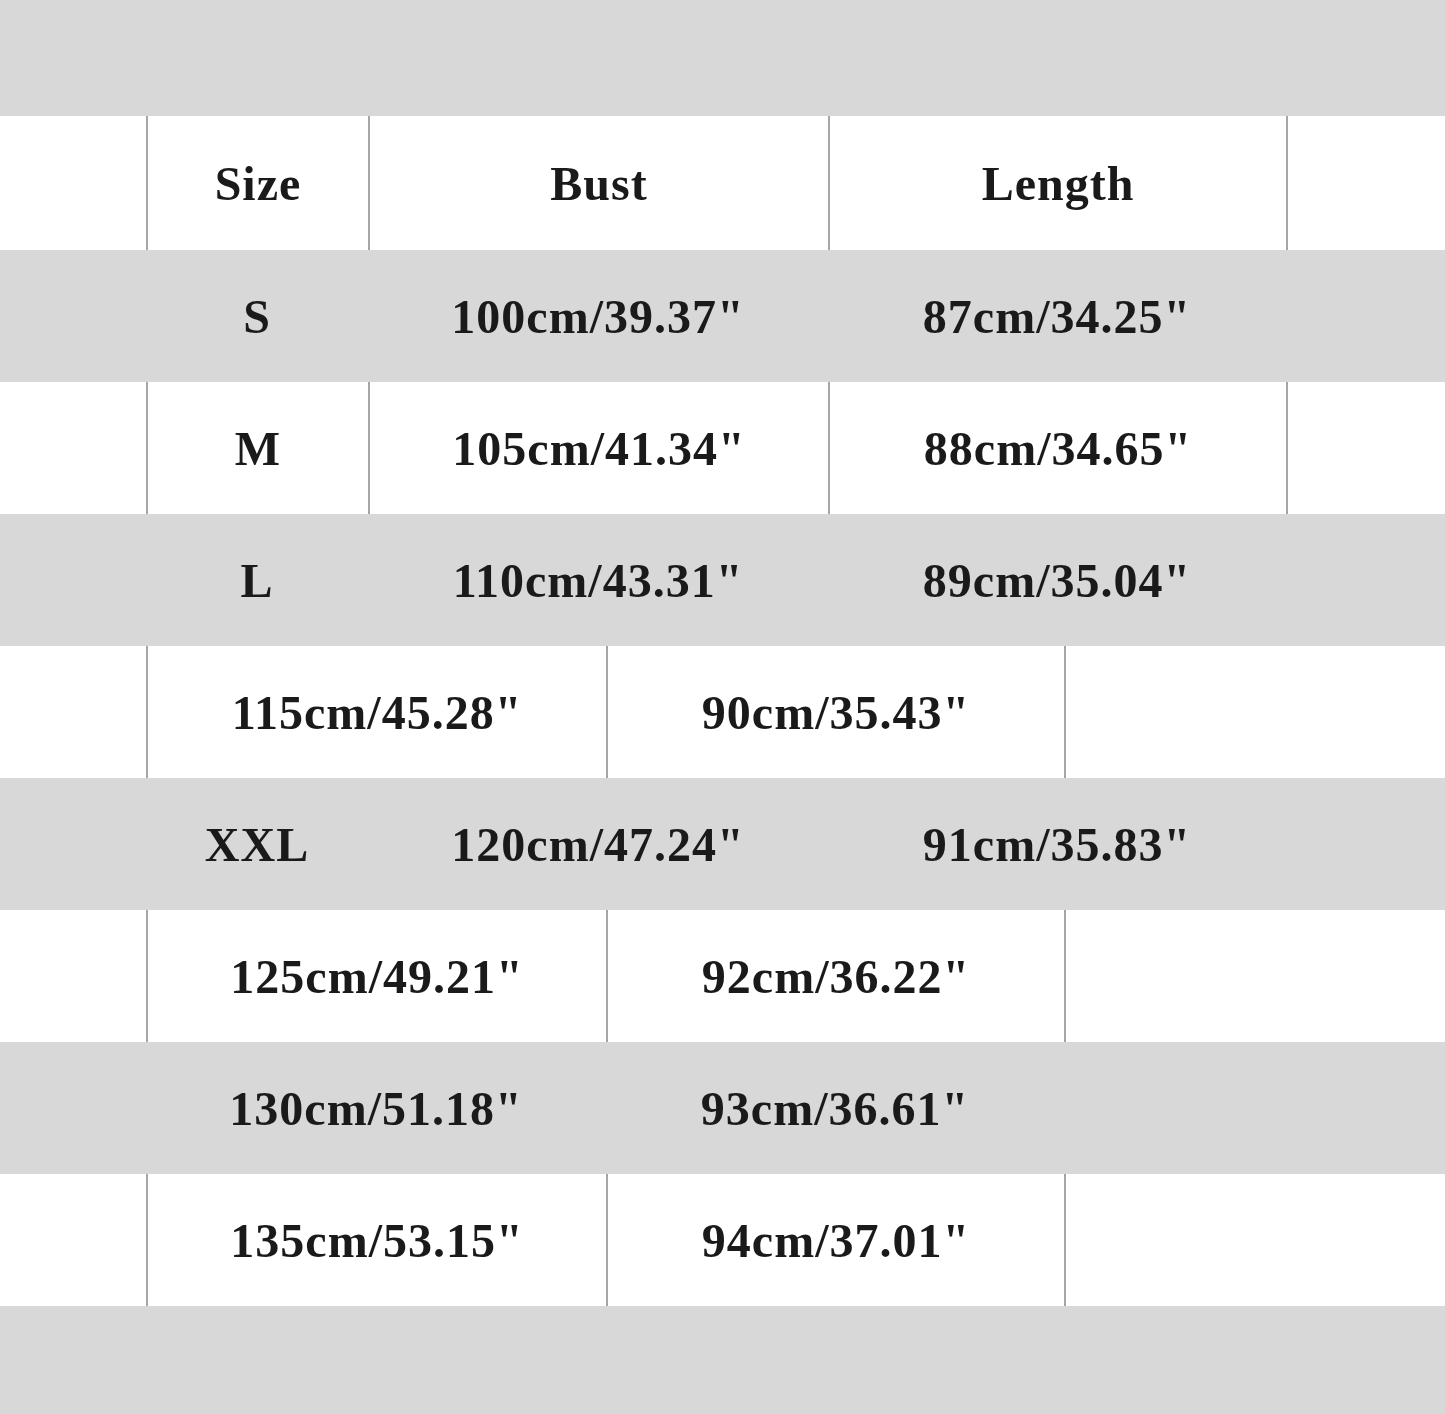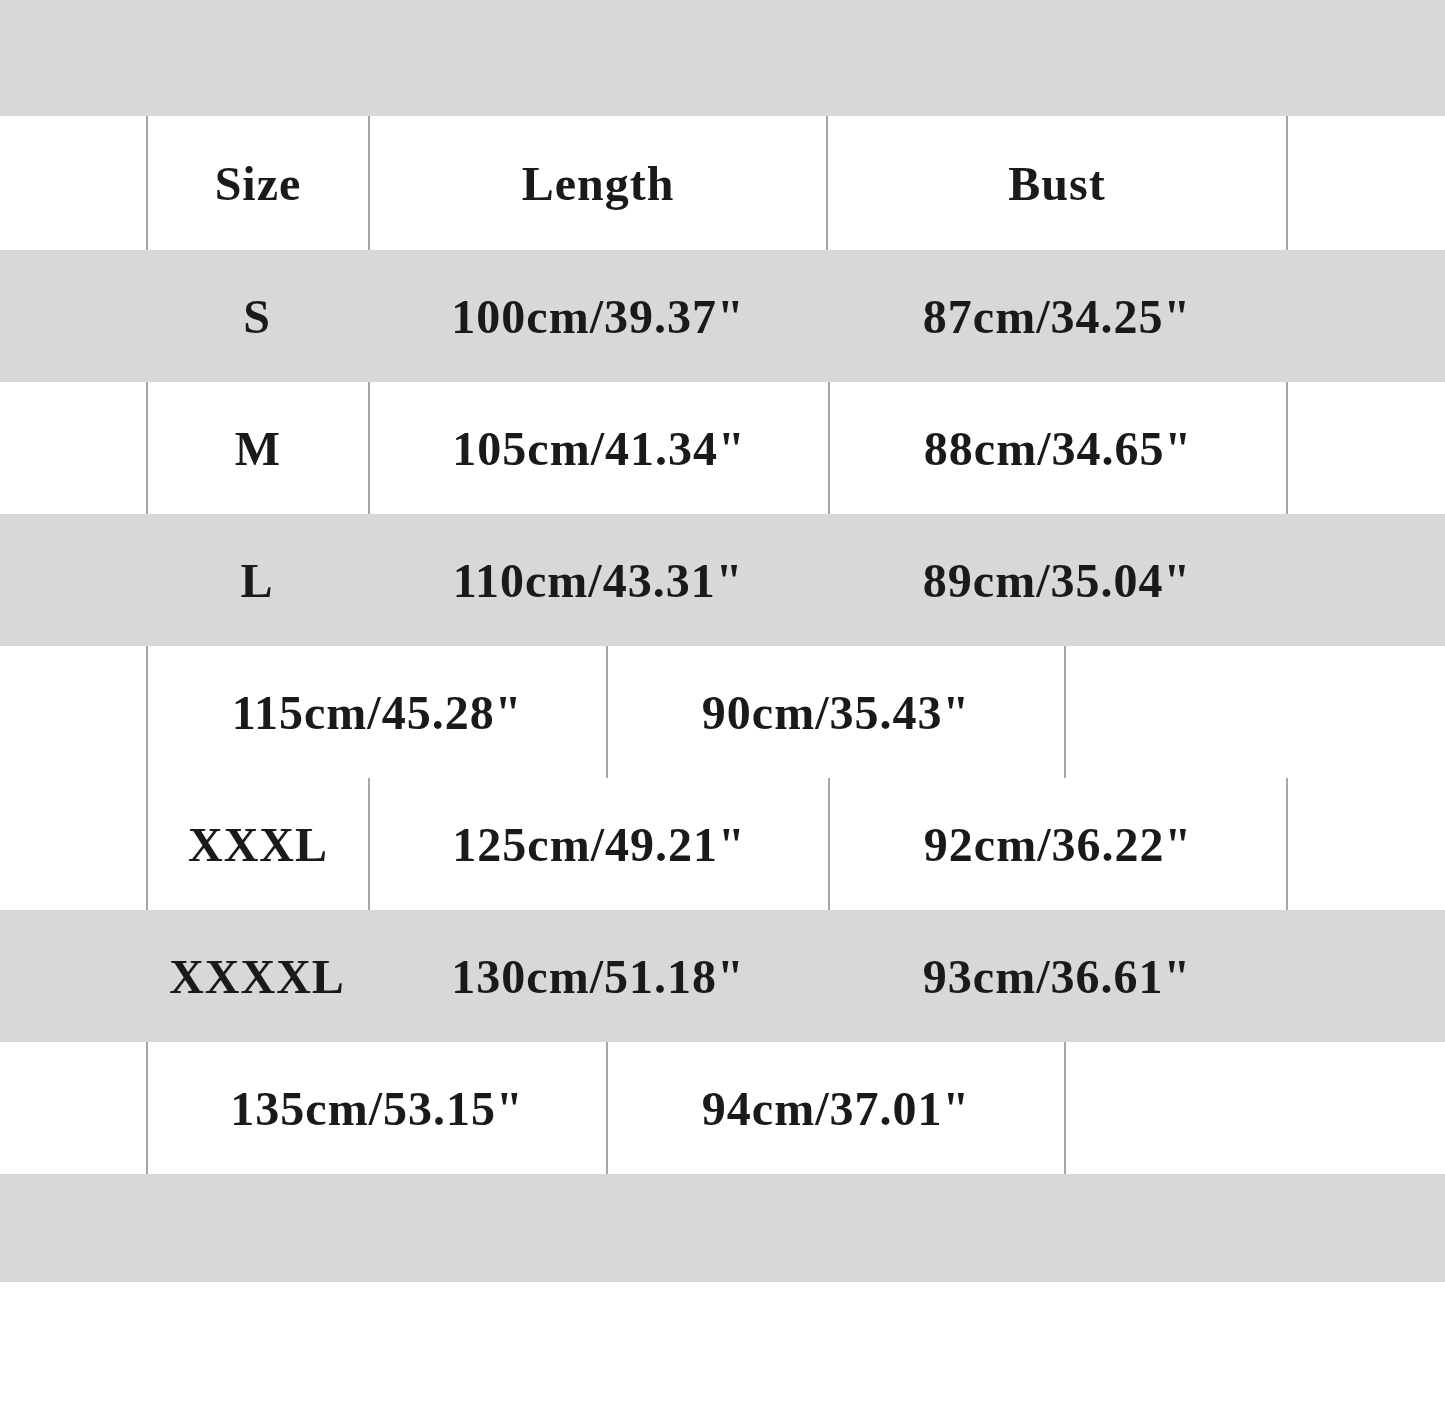--- a/index.html
+++ b/index.html
@@ -60,22 +60,22 @@
 </head>
 <body>
 
 <div class="page">
 
   <div class="band top"></div>
 
   <div class="row header white">
     <div class="cell col-spacer-left"></div>
     <div class="cell col-size">Size</div>
+    <div class="cell col-bust">Bust</div>
     <div class="cell col-length">Length</div>
-    <div class="cell col-bust">Bust</div>
     <div class="cell col-spacer-right"></div>
   </div>
 
   <div class="row gray">
     <div class="cell col-spacer-left"></div>
     <div class="cell col-size">S</div>
     <div class="cell col-bust">100cm/39.37"</div>
     <div class="cell col-length">87cm/34.25"</div>
     <div class="cell col-spacer-right"></div>
   </div>
@@ -96,32 +96,37 @@
     <div class="cell col-spacer-right"></div>
   </div>
 
   <div class="row white">
     <div class="cell col-spacer-left"></div>
     <div class="cell col-bust">115cm/45.28"</div>
     <div class="cell col-length">90cm/35.43"</div>
     <div class="cell col-spacer-right"></div>
   </div>
 
+  <div class="row gray">
+    <div class="cell col-spacer-left"></div>
+    <div class="cell col-size">XXL</div>
+    <div class="cell col-bust">120cm/47.24"</div>
+    <div class="cell col-length">91cm/35.83"</div>
+    <div class="cell col-spacer-right"></div>
+  </div>
 
   <div class="row white">
     <div class="cell col-spacer-left"></div>
-    <div class="cell col-size">XXXL</div>
     <div class="cell col-bust">125cm/49.21"</div>
     <div class="cell col-length">92cm/36.22"</div>
     <div class="cell col-spacer-right"></div>
   </div>
 
   <div class="row gray">
     <div class="cell col-spacer-left"></div>
-    <div class="cell col-size">XXXXL</div>
     <div class="cell col-bust">130cm/51.18"</div>
     <div class="cell col-length">93cm/36.61"</div>
     <div class="cell col-spacer-right"></div>
   </div>
 
   <div class="row white">
     <div class="cell col-spacer-left"></div>
     <div class="cell col-bust">135cm/53.15"</div>
     <div class="cell col-length">94cm/37.01"</div>
     <div class="cell col-spacer-right"></div>

